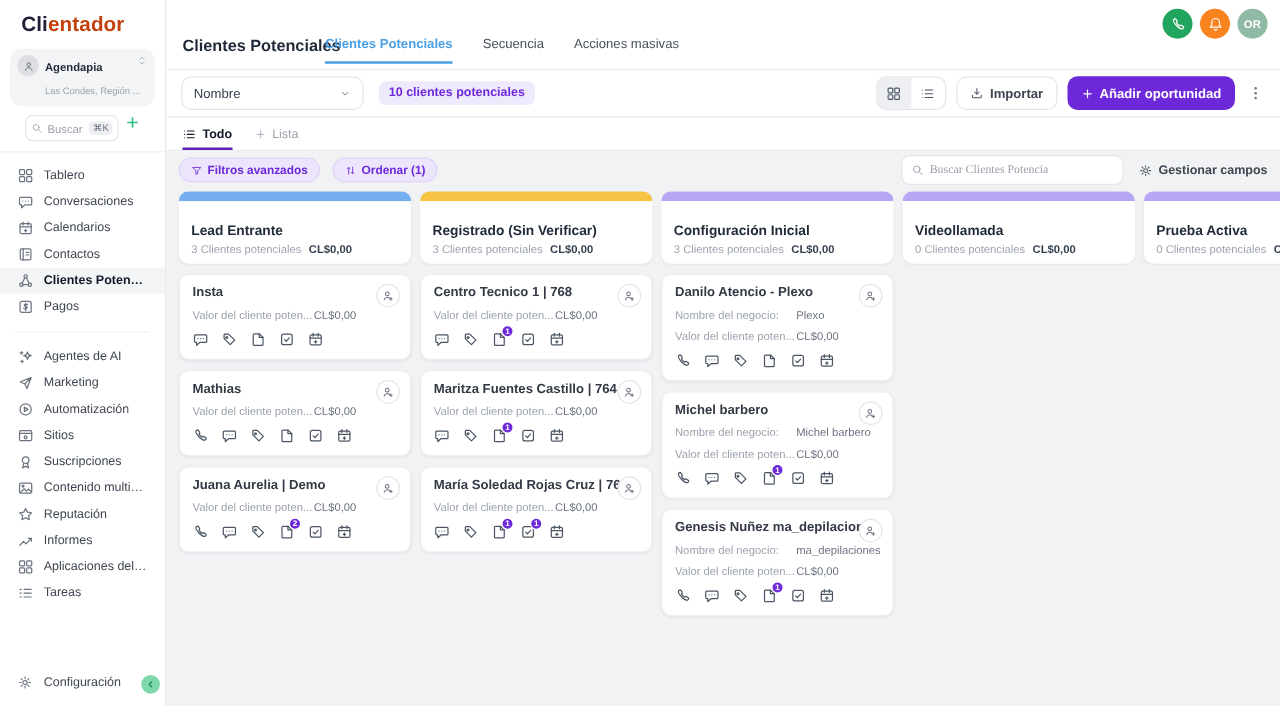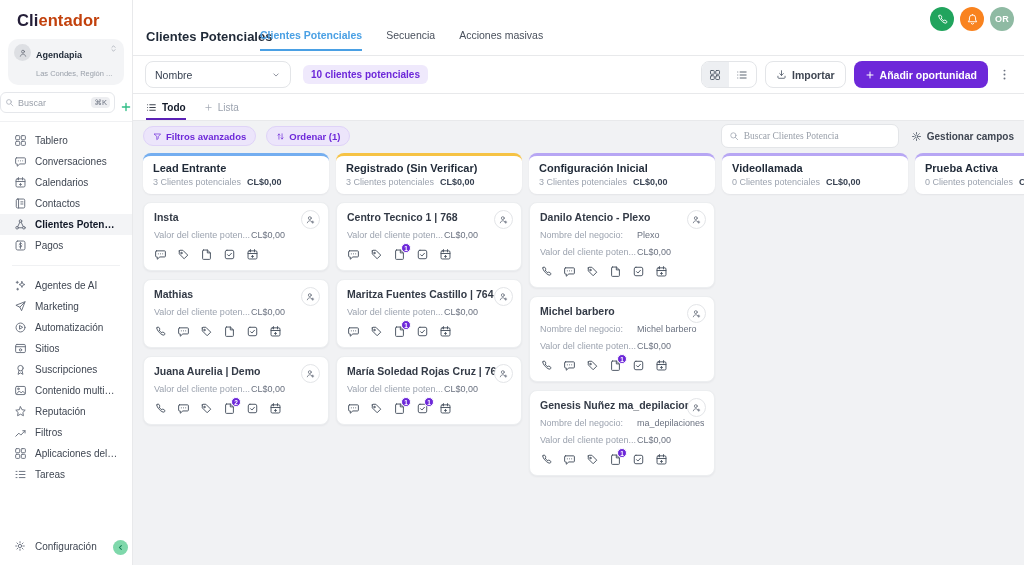--- a/index.html
+++ b/index.html
@@ -12,21 +12,21 @@
   .logo{padding:11px 0 8px 17px;font-size:16.5px;font-weight:800;letter-spacing:.1px;white-space:nowrap}
   .logo .p1{color:#241e38}.logo .p2{color:#c2410c}
   .workspace{margin:1px 8px 0;background:#f3f4f6;border-radius:10px;padding:5px 6px;display:flex;align-items:flex-start;gap:5px;cursor:pointer}
   .ws-avatar{width:17px;height:17px;border-radius:50%;background:#dddfe3;color:#646a75;display:flex;align-items:center;justify-content:center;flex:none}
   .ws-avatar svg{width:10px;height:10px}
   .ws-info{flex:1;min-width:0}
   .ws-name{font-size:9px;font-weight:700;color:#1f2937;white-space:nowrap}
   .ws-loc{font-size:7.5px;color:#9aa0aa;white-space:nowrap;overflow:hidden}
   .ws-chev{color:#9aa0aa;flex:none}
   .ws-chev svg{width:9px;height:9px}
-  .search-row{margin:7px 0 0;display:flex;align-items:flex-end;gap:5px}
+  .search-row{margin:7px 20px 0;display:flex;align-items:flex-start;gap:5px}
   .search-box{flex:1;min-width:0;height:21px;border:1px solid #e5e7eb;border-radius:6px;display:flex;align-items:center;gap:4px;padding:0 4px;background:#fff}
   .search-box svg{width:9px;height:9px;color:#9ca3af;flex:none}
   .search-input{border:0;outline:0;width:100%;min-width:0;font-size:9px;color:#374151;font-family:inherit;background:transparent}
   .search-input::placeholder{color:#9aa0aa}
   .kbd{background:#edeef1;border-radius:4px;font-size:7.5px;color:#6b7280;padding:1px 3px;flex:none}
   .add-green{color:#2fbd85;flex:none;cursor:pointer}
   .add-green svg{width:12px;height:12px;stroke-width:1.8}
   .nav{flex:1;padding-top:8px;overflow:hidden;border-top:1px solid #f0f1f3;margin-top:8px}
   .nav-item{display:flex;align-items:center;gap:8px;height:21px;padding:0 14px;font-size:10px;color:#3f4652;cursor:pointer;white-space:nowrap}
   .nav-icon{width:13px;height:13px;color:#6b7280;flex:none;display:flex}
@@ -83,21 +83,21 @@
   .fr-right{margin-left:auto;display:flex;align-items:center;gap:12px}
   .board-search{width:178px;height:24px;background:#fff;border:1px solid #e3e5e8;border-radius:7px;display:flex;align-items:center;gap:5px;padding:0 7px}
   .board-search svg{width:10px;height:10px;color:#9ca3af;flex:none}
   .board-search input{border:0;outline:0;font-size:9.5px;width:100%;min-width:0;font-family:Liberation Serif, serif;color:#374151}
   .board-search input::placeholder{color:#9aa0aa}
   .manage-fields{display:flex;align-items:center;gap:5px;font-size:10px;font-weight:700;color:#3f4652;cursor:pointer;white-space:nowrap}
   .manage-fields svg{width:11px;height:11px;color:#4b5563}
 
   .columns{display:flex;gap:7px;padding:2px 0 0 10px;align-items:flex-start;flex:1;overflow:hidden}
   .col{width:186px;flex:none;display:flex;flex-direction:column;gap:8px}
-  .col-head{background:#fff;border-radius:8px;border-top:3px solid #1d4ed8;padding:6px 10px 7px;box-shadow:0 1px 2px rgba(16,24,40,.06)}
+  .col-head{background:#fff;border-radius:8px;border-top:8px solid #1d4ed8;padding:18px 10px 7px;box-shadow:0 1px 2px rgba(16,24,40,.06)}
   .col-title{font-size:11px;font-weight:700;color:#1f2937;white-space:nowrap;overflow:hidden}
   .col-sub{margin-top:3px;font-size:9px;color:#9ca3af;display:flex;gap:6px;white-space:nowrap}
   .col-total{color:#374151;font-weight:700}
   .col-cards{display:flex;flex-direction:column;gap:8px}
   .card{background:#fff;border:1px solid #eceef0;border-radius:8px;box-shadow:0 1px 2px rgba(16,24,40,.05);padding:8px 10px 9px;position:relative;cursor:pointer}
   .card-title{font-size:10.5px;font-weight:600;color:#333a46;padding-right:24px;white-space:nowrap;overflow:hidden}
   .card-avatar{position:absolute;top:7px;right:8px;width:19px;height:19px;border-radius:50%;border:1px solid #e3e5e8;background:#fff;color:#6b7280;display:flex;align-items:center;justify-content:center;cursor:pointer}
   .card-avatar svg{width:11px;height:11px}
   .card-field{display:flex;margin-top:7px;font-size:9px}
   .f-label{color:#9ca3af;width:97px;flex:none;white-space:nowrap;overflow:hidden}
@@ -279,21 +279,21 @@
           </span>
     <span class="nav-label">Reputación</span>
   </div>
         <div class="nav-item">
     <span class="nav-icon">
             <svg viewBox="0 0 16 16" fill="none" stroke="currentColor" stroke-width="1.2" stroke-linecap="round" stroke-linejoin="round">
               <path d="M2.2 12.6 6 8.8l2.4 2.4 5.2-5.4"></path>
               <path d="M10.8 5.8h2.8v2.8"></path>
             </svg>
           </span>
-    <span class="nav-label">Filtros</span>
+    <span class="nav-label">Informes</span>
   </div>
         <div class="nav-item">
     <span class="nav-icon">
             <svg viewBox="0 0 16 16" fill="none" stroke="currentColor" stroke-width="1.2" stroke-linecap="round" stroke-linejoin="round">
               <rect x="2" y="2" width="5" height="5" rx="1"></rect>
               <rect x="9" y="2" width="5" height="5" rx="1"></rect>
               <rect x="2" y="9" width="5" height="5" rx="1"></rect>
               <rect x="9" y="9" width="5" height="5" rx="1"></rect>
             </svg>
           </span>

